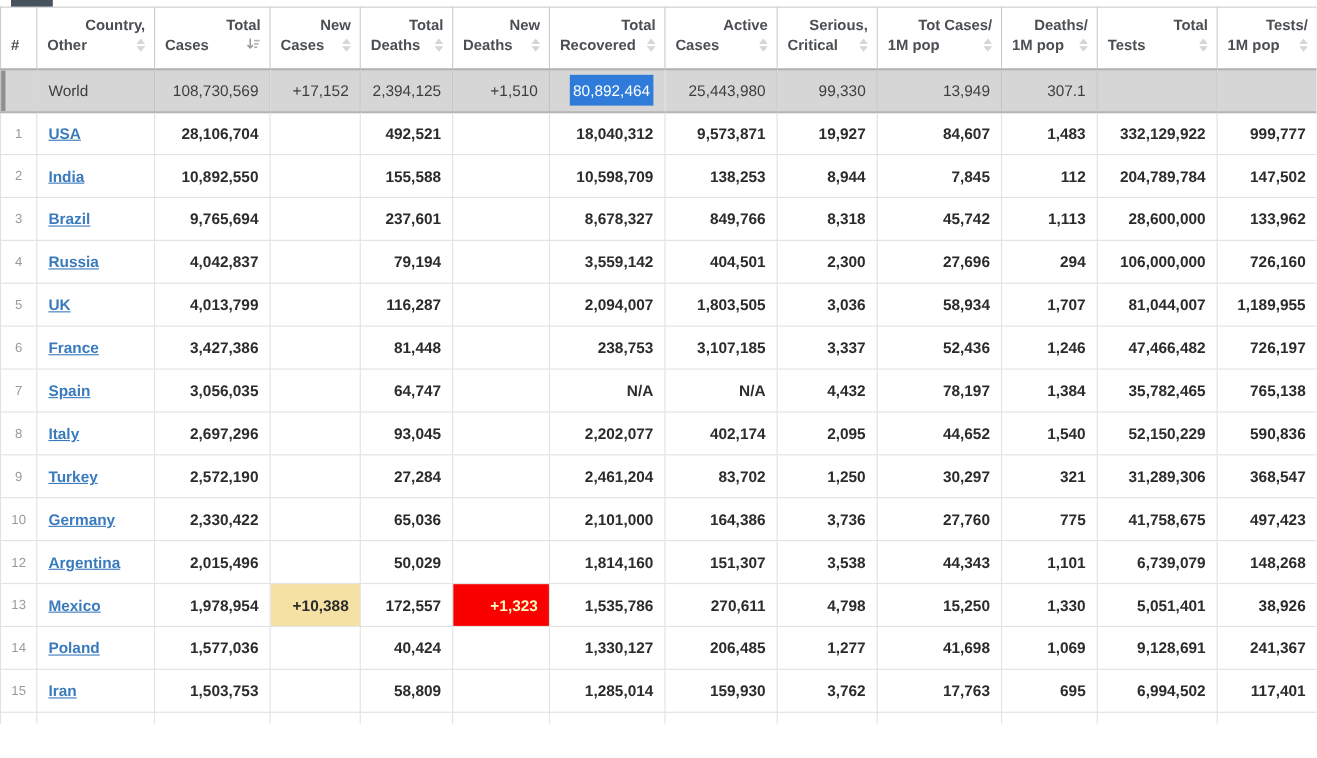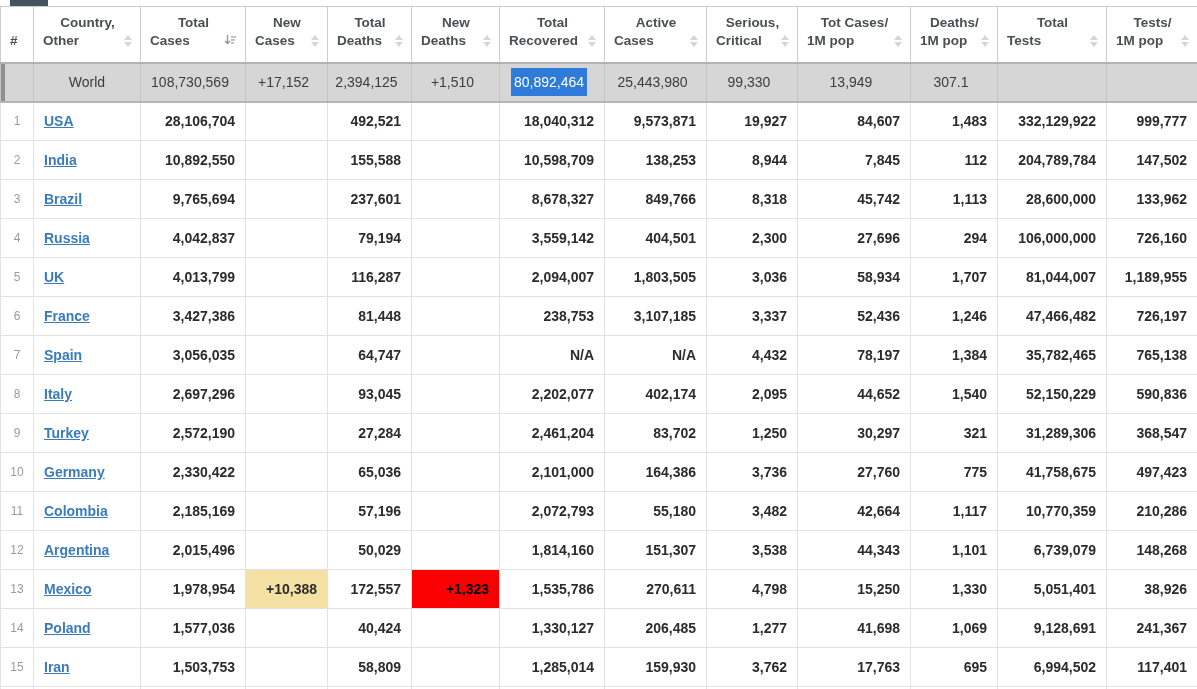--- a/index.html
+++ b/index.html
@@ -4,46 +4,46 @@
 <style>
   html,body{margin:0;padding:0;background:#fff;}
   .wrap{
     position:relative;width:1197px;height:689px;overflow:hidden;background:#fff;
     font-family:"Liberation Sans", sans-serif;
   }
   .tab-fragment{position:absolute;left:10px;top:0;width:38px;height:6px;background:#46525e;}
   table{border-collapse:collapse;table-layout:fixed;width:1197px;margin-top:6px;}
   th{
     box-sizing:border-box;height:56px;padding:4px 8px 9px 9px;vertical-align:middle;
-    text-align:center;font-size:13.5px;font-weight:bold;color:#4b4f53;background:#fff;
+    text-align:right;font-size:13.5px;font-weight:bold;color:#4b4f53;background:#fff;
     border:1px solid #cccccc;border-bottom:2px solid #b3b3b3;cursor:pointer;
   }
   .hl1{line-height:18px;min-height:18px;white-space:nowrap;}
   .hl2{display:flex;align-items:center;line-height:18px;white-space:nowrap;}
   .hl2 .sort-both,.hl2 .sort-desc{margin-left:auto;padding-left:4px;}
   .sort-both{display:inline-flex;flex-direction:column;row-gap:2px;}
   .sort-both .up{width:0;height:0;border-left:4px solid transparent;border-right:4px solid transparent;border-bottom:5px solid #d6d6d6;}
   .sort-both .dn{width:0;height:0;border-left:4px solid transparent;border-right:4px solid transparent;border-top:5px solid #d6d6d6;}
   .sort-desc{display:inline-flex;}
   td{
     box-sizing:border-box;height:39px;padding:0 10px 0 4px;background:#fff;
     text-align:right;font-size:14px;font-weight:bold;color:#2b2b2b;
     border:1px solid #e2e2e2;white-space:nowrap;overflow:hidden;
   }
   td.rank{color:#9b9b9b;font-weight:normal;font-size:12px;text-align:center;padding:0 2px;}
   td.country{text-align:left;padding-left:10px;}
   td.country a{color:var(--link-blue,#3a7bbd);font-weight:bold;text-decoration:underline;cursor:pointer;}
   tr.world td{
     background:var(--world-row-gray,#d6d6d6);font-weight:normal;color:#3d3d3d;
-    border-color:#c3c3c3;border-bottom:2px solid #b5b5b5;text-align:center;
+    border-color:#c3c3c3;border-bottom:2px solid #b5b5b5;
   }
   tr.world td.rank{box-shadow:inset 4px 0 0 #8f8f8f;}
   .sel{background:var(--selection-blue,#2e7bd9);color:#fff;padding:6px 3px;}
   td.yellow-cell{background:var(--new-cases-highlight,#f5e1a4);}
-  td.red-cell{background:var(--new-deaths-highlight,#fa0000);color:#000000;}
+  td.red-cell{background:var(--new-deaths-highlight,#fa0000);color:#fef9c3;}
   tr.sliver td{height:10px;border-bottom:none;}
 </style>
 </head>
 <body style="--link-blue: #3a7bbd; --selection-blue: #2e7bd9; --new-cases-highlight: #f5e1a4; --new-deaths-highlight: #fa0000; --world-row-gray: #d6d6d6;">
 
 <div class="wrap">
   <div class="tab-fragment"></div>
   <table>
     <colgroup>
         <col style="width: 33px;">
@@ -354,35 +354,20 @@
           <td></td>
           <td>2,101,000</td>
           <td>164,386</td>
           <td>3,736</td>
           <td>27,760</td>
           <td>775</td>
           <td>41,758,675</td>
           <td>497,423</td>
         </tr>
         <tr>
-          <td class="rank">11</td>
-          <td class="country"><a>Colombia</a></td>
-          <td>2,185,169</td>
-          <td></td>
-          <td>57,196</td>
-          <td></td>
-          <td>2,072,793</td>
-          <td>55,180</td>
-          <td>3,482</td>
-          <td>42,664</td>
-          <td>1,117</td>
-          <td>10,770,359</td>
-          <td>210,286</td>
-        </tr>
-        <tr>
           <td class="rank">12</td>
           <td class="country"><a>Argentina</a></td>
           <td>2,015,496</td>
           <td></td>
           <td>50,029</td>
           <td></td>
           <td>1,814,160</td>
           <td>151,307</td>
           <td>3,538</td>
           <td>44,343</td>

